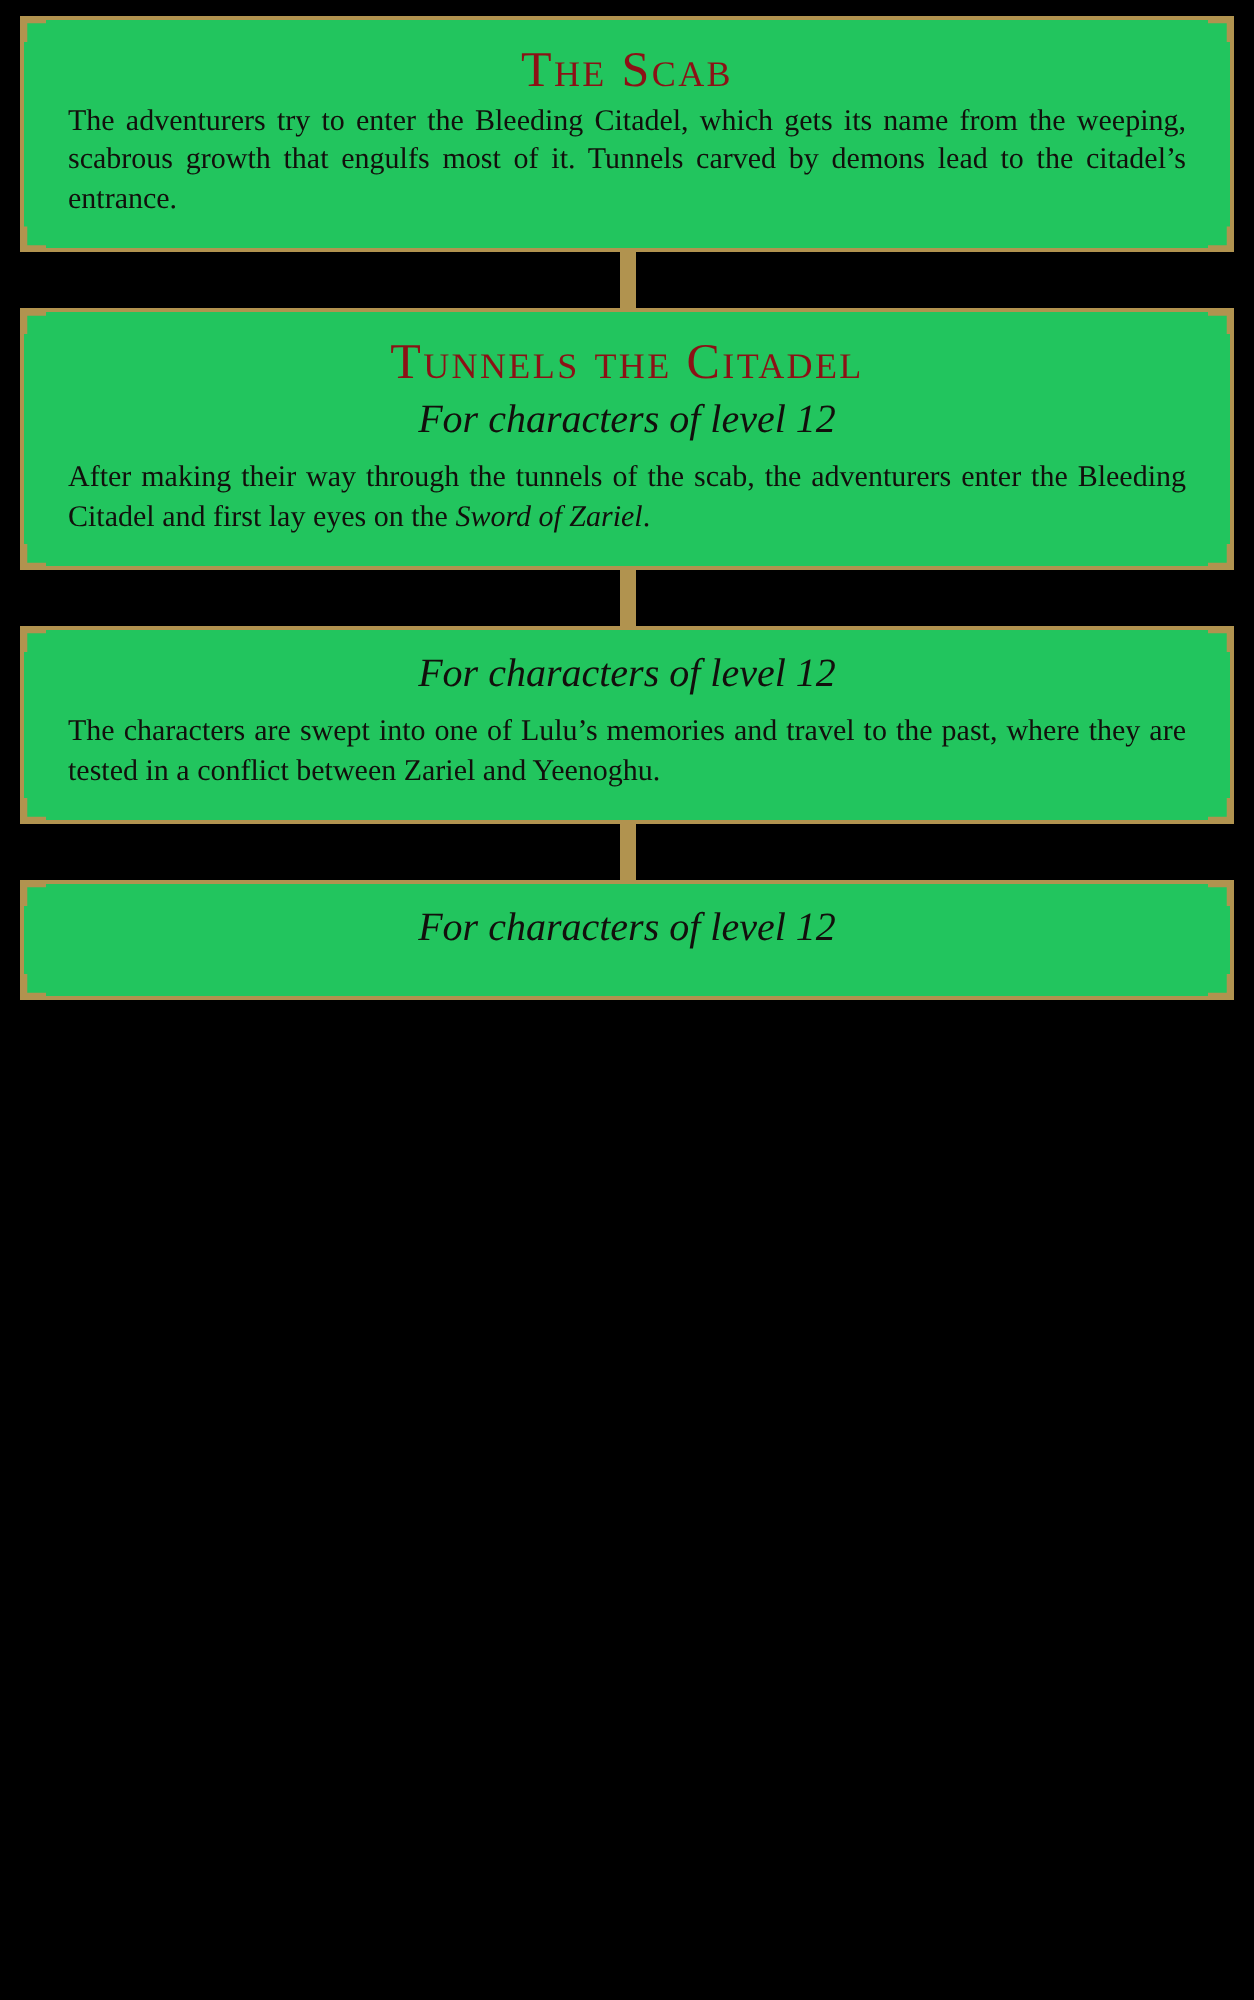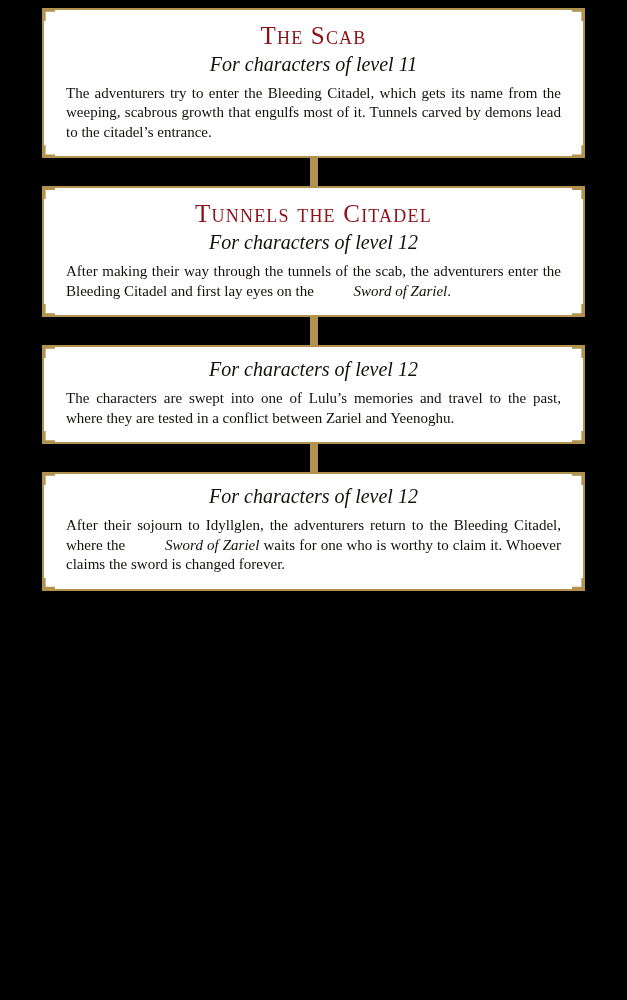--- a/index.html
+++ b/index.html
@@ -18,23 +18,23 @@
     width: 627px;
     height: 1000px;
     box-sizing: border-box;
     padding: 8px 10px;
     display: flex;
     flex-direction: column;
     align-items: center;
   }
   .card {
     position: relative;
-    width: 543px;
+    width: 607px;
     box-sizing: border-box;
-    background: #ffffff;
+    background: #22c55e;
     border: 2px solid #b1934f;
     padding: 10px 22px 14px 22px;
     flex: 0 0 auto;
   }
   
   .corner {
     position: absolute;
     width: 13px;
     height: 13px;
     background: #b1934f;
@@ -64,40 +64,39 @@
     line-height: 1.2;
   }
   .card-body {
     font-size: 15px;
     line-height: 1.30;
     color: #120f0c;
     text-align: justify;
     text-align-last: left;
     hyphens: manual;
   }
-  .card-body em { font-style: italic; margin-left: 36px; }
+  .card-body em { font-style: italic; }
 
   .connector {
     width: 8px;
     background: #b1934f;
     flex: 0 0 auto;
   }
 </style>
 </head>
 <body>
 
 <div class="flow">
 
   <div class="card">
     <span class="corner tl"></span>
     <span class="corner tr"></span>
     <span class="corner bl"></span>
     <span class="corner br"></span>
     <div class="card-title">The Scab</div>
-    <div class="card-level">For characters of level 11</div>
     <div class="card-body">The adventurers try to enter the Bleeding Citadel, which gets its name from the weeping, scabrous growth that engulfs most of it. Tunnels carved by demons lead to the citadel’s entrance.</div>
   </div>
 
   <div class="connector" style="height:28px"></div>
 
   <div class="card">
     <span class="corner tl"></span>
     <span class="corner tr"></span>
     <span class="corner bl"></span>
     <span class="corner br"></span>
@@ -118,16 +117,15 @@
   </div>
 
   <div class="connector" style="height:28px"></div>
 
   <div class="card">
     <span class="corner tl"></span>
     <span class="corner tr"></span>
     <span class="corner bl"></span>
     <span class="corner br"></span>
     <div class="card-level">For characters of level 12</div>
-    <div class="card-body"><span>After their sojourn to Idyllglen, the adventurers return to the Bleeding Citadel, where the </span><em>Sword of Zariel</em><span> waits for one who is worthy to claim it. Whoever claims the sword is changed forever.</span></div>
   </div>
 
 </div>
 
 </body></html>

